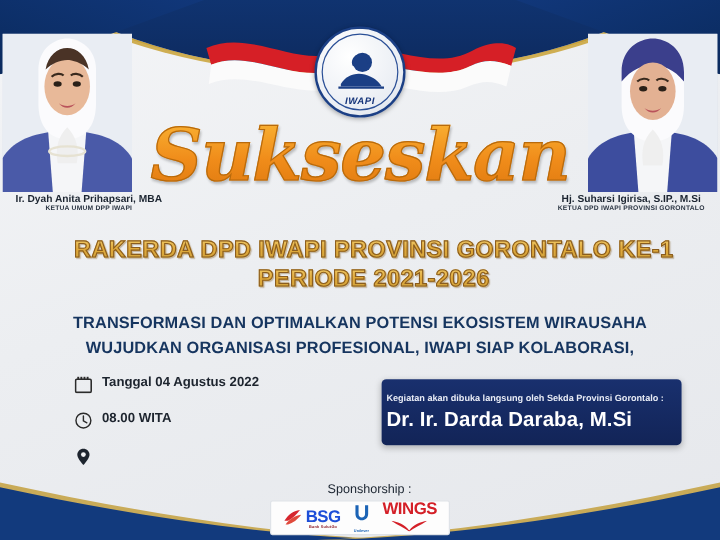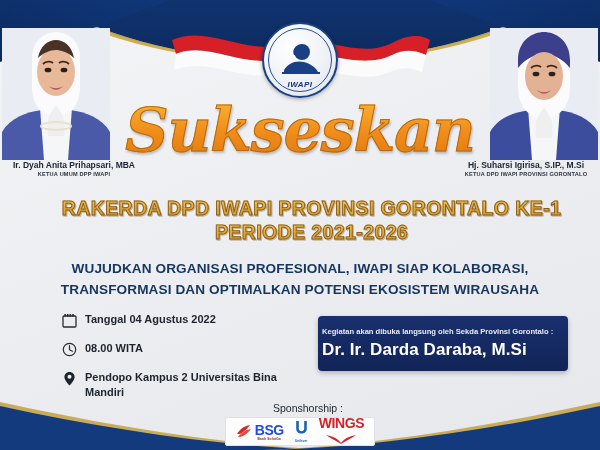--- a/index.html
+++ b/index.html
@@ -216,22 +216,22 @@
   </div>
 
   <div class="sukseskan">Sukseskan</div>
 
   <div class="title-wrap">
     <div class="title-line">RAKERDA DPD IWAPI PROVINSI  GORONTALO KE-1</div>
     <div class="title-line">PERIODE 2021-2026</div>
   </div>
 
   <div class="subtitle">
+    <div>TRANSFORMASI DAN OPTIMALKAN POTENSI EKOSISTEM WIRAUSAHA</div>
     <div>WUJUDKAN ORGANISASI PROFESIONAL, IWAPI SIAP KOLABORASI,</div>
-    <div>TRANSFORMASI DAN OPTIMALKAN POTENSI EKOSISTEM WIRAUSAHA</div>
   </div>
 
   <div class="details">
     <div class="d-row">
       <div class="d-ico">
         <svg width="15" height="15" viewBox="0 0 15 15">
           <rect x="1" y="3" width="13" height="11" rx="1" fill="none" stroke="#2b2b2b" stroke-width="1.3"></rect>
           <rect x="2.4" y="1" width="1.6" height="2.6" fill="#2b2b2b"></rect>
           <rect x="5" y="1" width="1.6" height="2.6" fill="#2b2b2b"></rect>
           <rect x="7.6" y="1" width="1.6" height="2.6" fill="#2b2b2b"></rect>
@@ -249,21 +249,20 @@
       </div>
       <div class="d-txt">08.00 WITA</div>
     </div>
     <div class="d-row">
       <div class="d-ico">
         <svg width="15" height="16" viewBox="0 0 15 16">
           <path d="M7.5 1 C4.6 1 2.4 3.2 2.4 6 C2.4 9.3 7.5 14.5 7.5 14.5 C7.5 14.5 12.6 9.3 12.6 6 C12.6 3.2 10.4 1 7.5 1 Z" fill="#1d242e"></path>
           <circle cx="7.5" cy="5.8" r="2" fill="#f1f2f4"></circle>
         </svg>
       </div>
-      <div class="d-txt">Pendopo Kampus 2 Universitas Bina Mandiri</div>
     </div>
   </div>
 
   <div class="speaker">
     <div class="sp-lead">Kegiatan akan dibuka langsung oleh Sekda Provinsi Gorontalo :</div>
     <div class="sp-name">Dr. Ir. Darda Daraba, M.Si</div>
   </div>
 
   <div class="wedge l">
     <svg viewBox="0 0 336 64" preserveAspectRatio="none">

